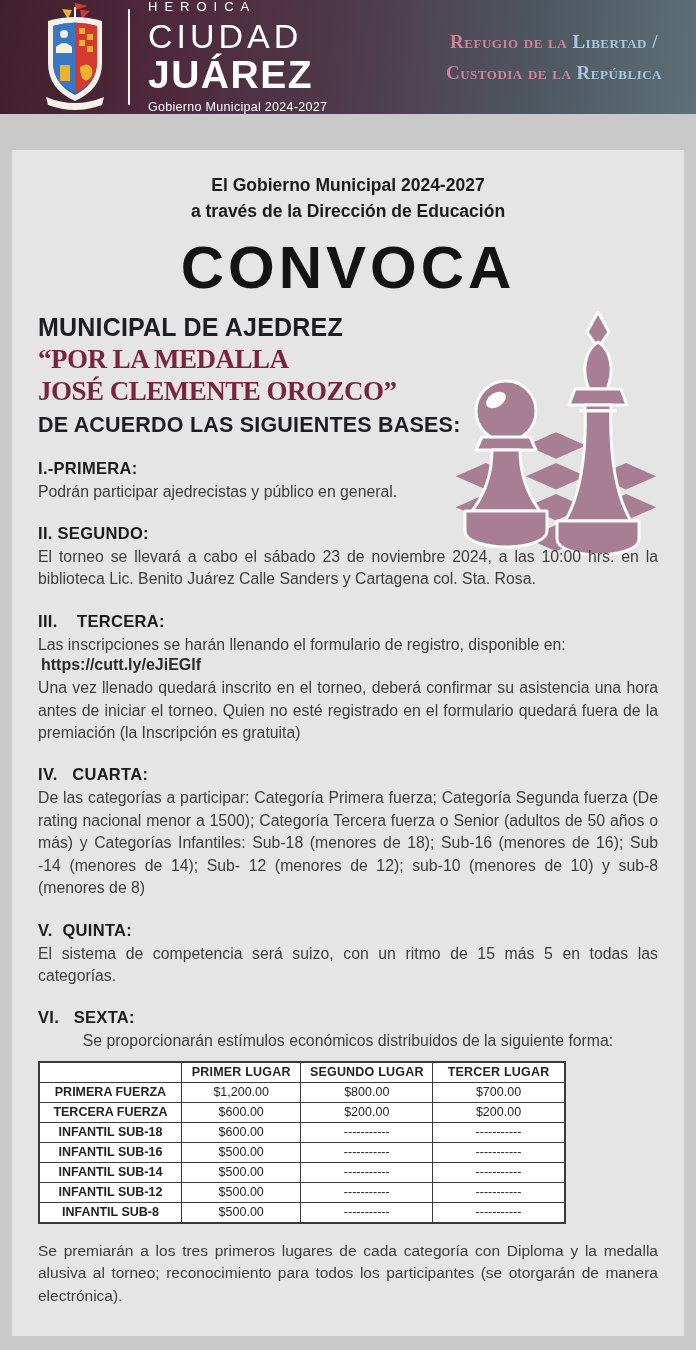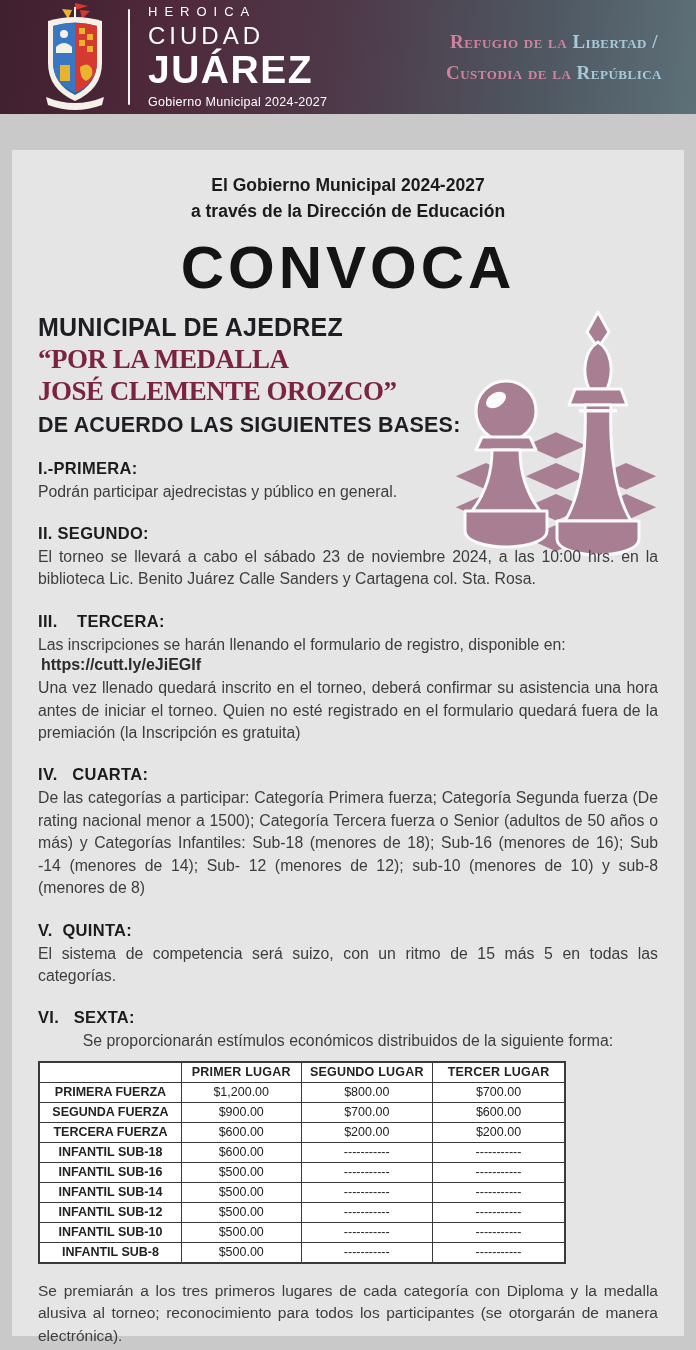--- a/index.html
+++ b/index.html
@@ -14,21 +14,21 @@
   
   .hdr {
     position:absolute; top:0; left:0; width:696px; height:114px;
     background:linear-gradient(97deg,#401f2e 0%, #4f2a3c 26%, #4e3a4a 50%, #4e5660 76%, #5d7078 100%);
     display:flex; align-items:center;
   }
   .crest { margin-left:38px; flex:0 0 auto; }
   .hdr-divider { width:2px; height:96px; background:#f2f2f2; margin:0 18px 0 16px; border-radius:1px; }
   .brand { color:#ffffff; line-height:1; }
   .brand .l1 { font-size:13px; letter-spacing:7px; font-weight:400; margin-bottom:6px; }
-  .brand .l2 { font-size:24px; font-weight:300; letter-spacing:4px; }
+  .brand .l2 { font-size:34px; font-weight:300; letter-spacing:4px; }
   .brand .l3 { font-size:39px; font-weight:700; letter-spacing:1.5px; margin-top:2px; }
   .brand .l4 { font-size:12.5px; font-weight:400; margin-top:7px; letter-spacing:0.3px; }
   .motto {
     margin-left:auto; margin-right:34px; text-align:center;
     font-family:"Liberation Serif", serif; font-weight:700;
     font-variant:small-caps; font-size:19px; line-height:1.65; letter-spacing:0.5px;
   }
   .motto .pink { color:#d083a0; }
   .motto .blue { color:#a7c9d9; }
   
@@ -205,26 +205,20 @@
         </tr>
       </thead>
       <tbody>
         <tr>
           <td>PRIMERA FUERZA</td>
           <td>$1,200.00</td>
           <td>$800.00</td>
           <td>$700.00</td>
         </tr>
         <tr>
-          <td>SEGUNDA FUERZA</td>
-          <td>$900.00</td>
-          <td>$700.00</td>
-          <td>$600.00</td>
-        </tr>
-        <tr>
           <td>TERCERA FUERZA</td>
           <td>$600.00</td>
           <td>$200.00</td>
           <td>$200.00</td>
         </tr>
         <tr>
           <td>INFANTIL SUB-18</td>
           <td>$600.00</td>
           <td>-----------</td>
           <td>-----------</td>
@@ -241,26 +235,20 @@
           <td>-----------</td>
           <td>-----------</td>
         </tr>
         <tr>
           <td>INFANTIL SUB-12</td>
           <td>$500.00</td>
           <td>-----------</td>
           <td>-----------</td>
         </tr>
         <tr>
-          <td>INFANTIL SUB-10</td>
-          <td>$500.00</td>
-          <td>-----------</td>
-          <td>-----------</td>
-        </tr>
-        <tr>
           <td>INFANTIL SUB-8</td>
           <td>$500.00</td>
           <td>-----------</td>
           <td>-----------</td>
         </tr>
       </tbody>
     </table>
 
   <div class="award-note">Se premiarán a los tres primeros lugares de cada categoría con Diploma y la medalla alusiva al torneo; reconocimiento para todos los participantes (se otorgarán de manera electrónica).</div>
 

